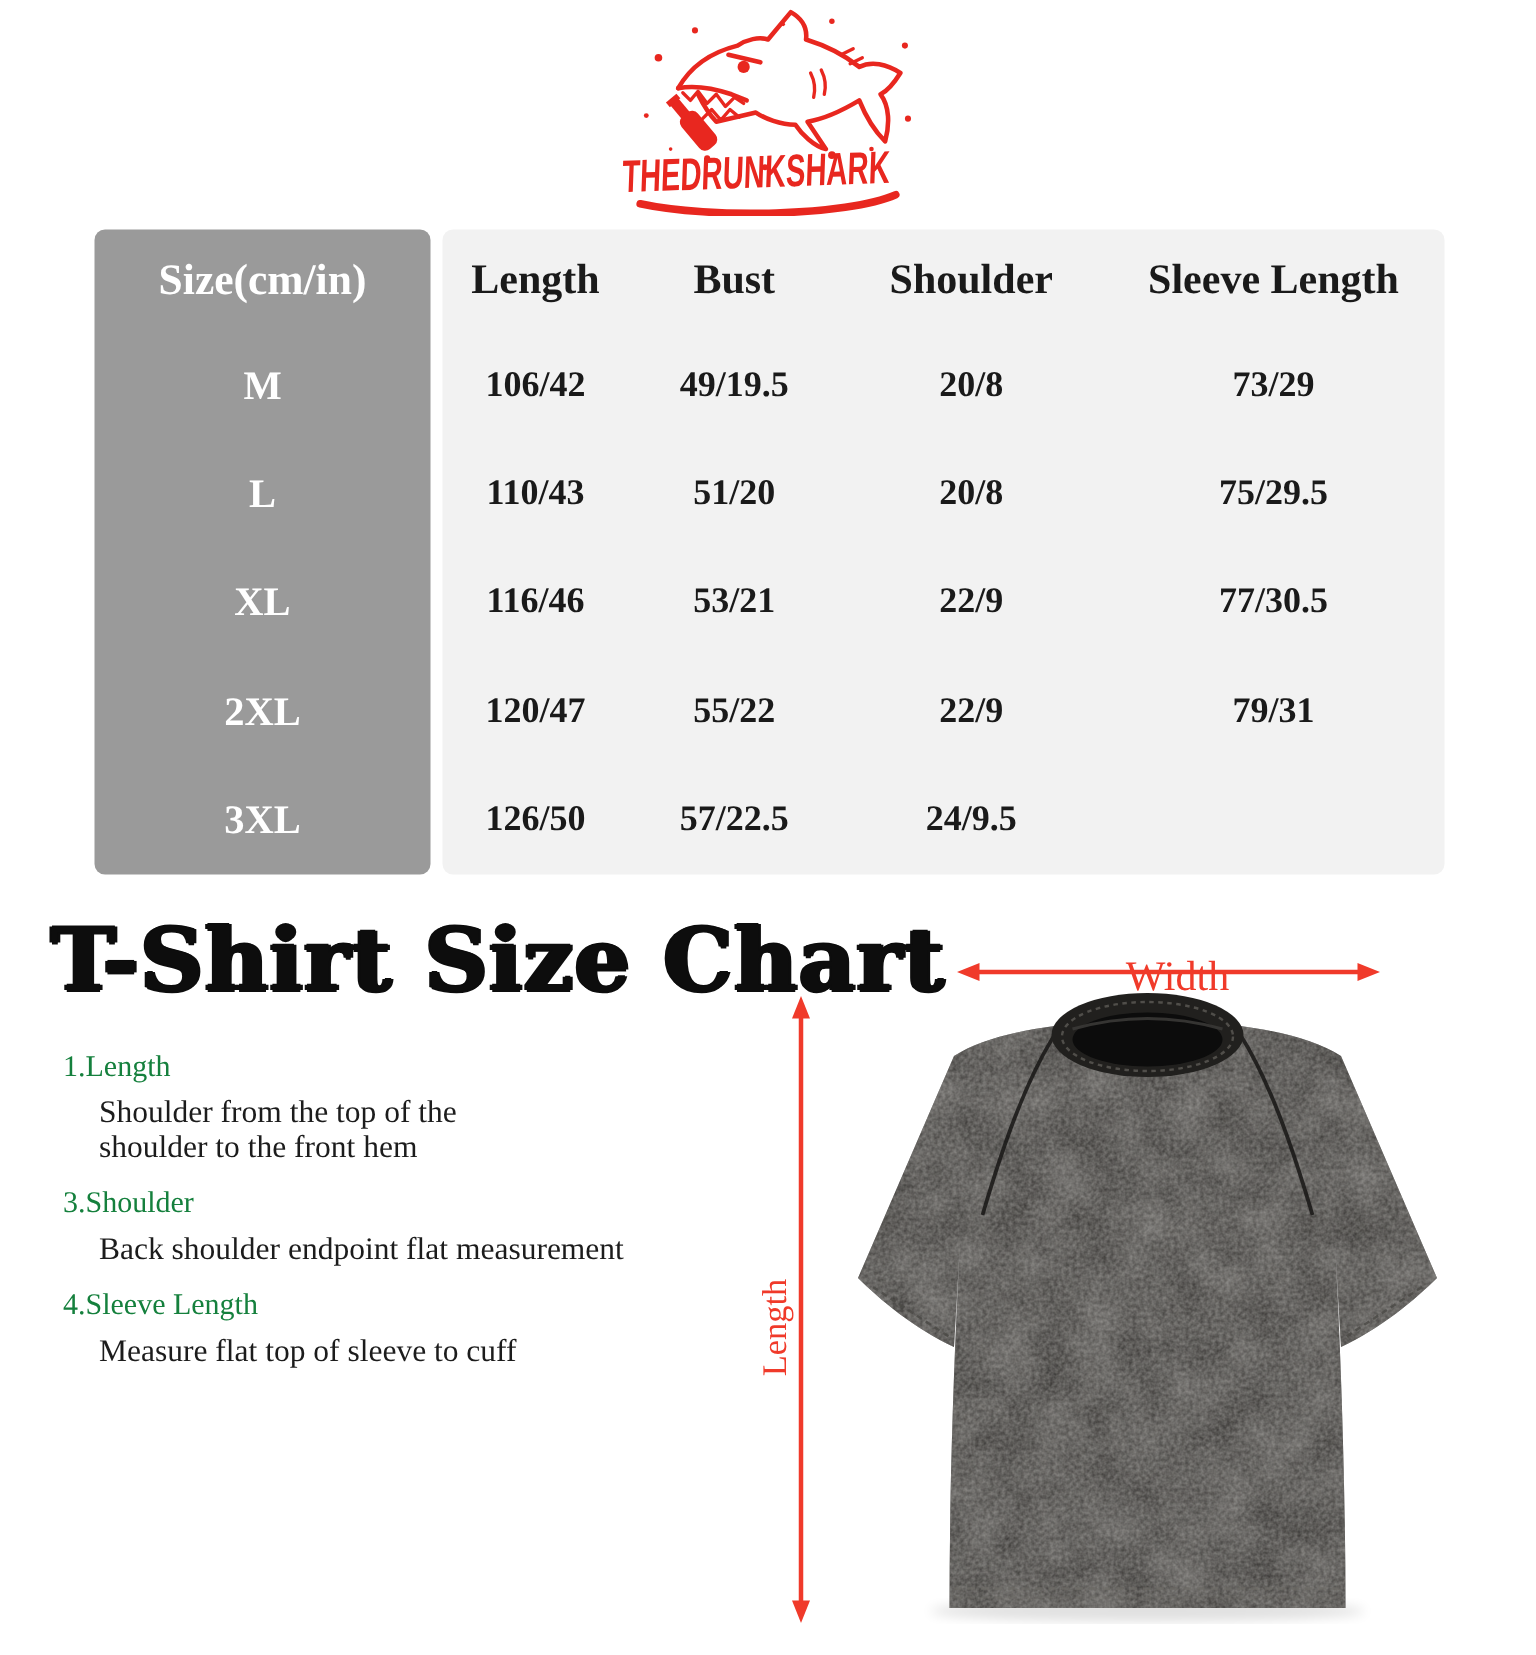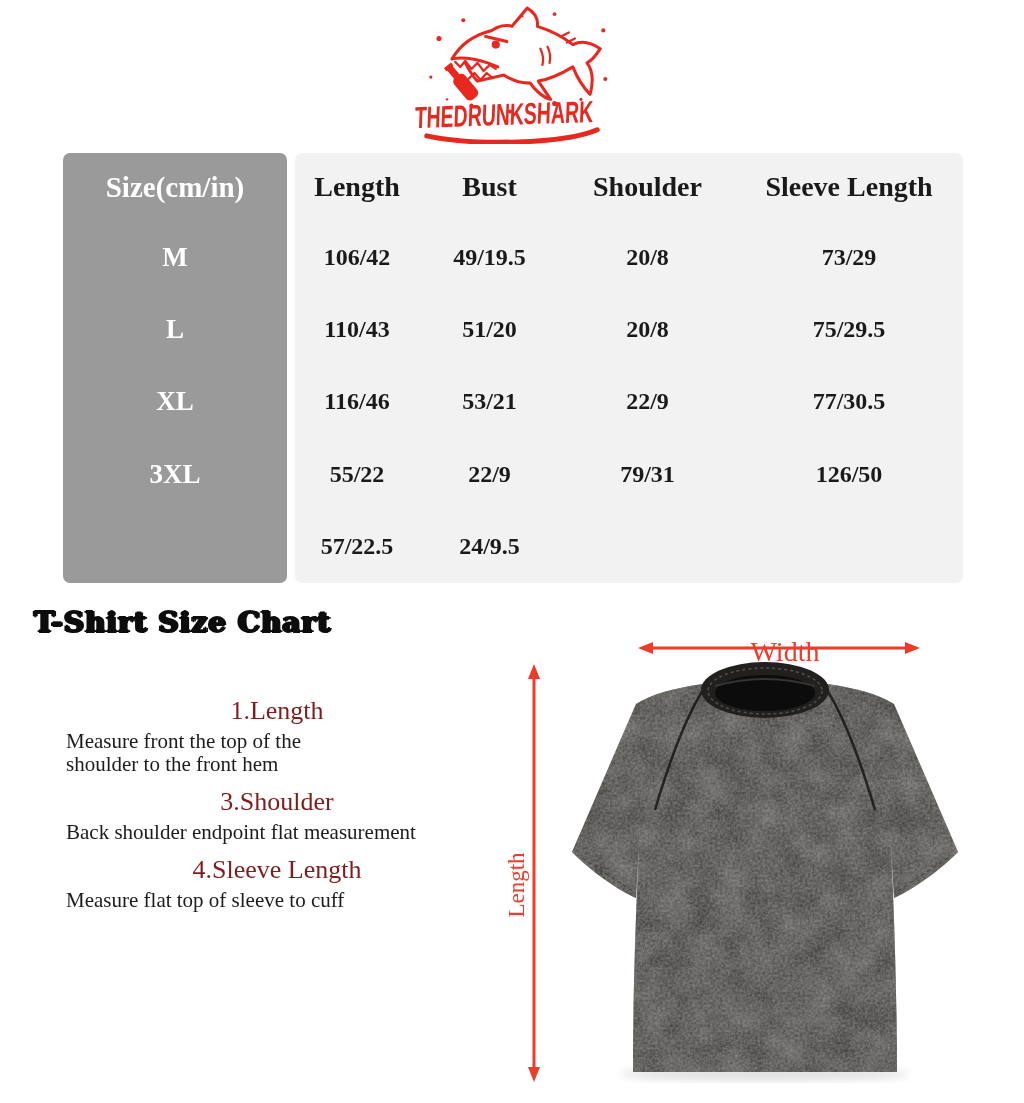--- a/index.html
+++ b/index.html
@@ -20,27 +20,27 @@
 
   .table-panel{position:absolute;left:295px;top:153px;width:668px;height:430px;
                background:#f2f2f2;border-radius:7px;display:grid;
                grid-template-columns:124px 141px 175px 228px;
                grid-template-rows:68px repeat(5,72.4px);}
   .table-panel .cell{display:flex;align-items:center;justify-content:center;color:#1a1a1a;}
   .table-panel .hdr{font-size:28px;font-weight:bold;}
   .table-panel .val{font-size:24px;font-weight:bold;}
 
   
-  .section-title{position:absolute;left:34px;top:606px;font-size:28px;font-weight:bold;
+  .section-title{position:absolute;left:34px;top:606px;font-size:58px;font-weight:bold;
                  font-family:"DejaVu Serif",serif;letter-spacing:1px;color:#0d0d0d;
                  text-shadow:1.6px 0 #0d0d0d,-1.6px 0 #0d0d0d,0 1px #0d0d0d,0 -0.6px #0d0d0d;text-align:right;}
 
   
   .measurements{position:absolute;left:42px;top:694px;width:470px;}
-  .m-label{font-size:26px;line-height:34px;color:#7f1d1d;text-align:center;}
+  .m-label{font-size:20px;line-height:34px;color:#15803d;}
   .m-desc{margin:2px 0 9px 24px;font-size:21px;line-height:23px;color:#1c1c1c;}
 
   
   .width-label{position:absolute;left:745px;top:636px;width:80px;text-align:center;
                font-size:28px;color:#f03a2a;}
   .width-arrow{position:absolute;left:638px;top:640px;}
   .length-arrow{position:absolute;left:526px;top:664px;}
   .length-label{position:absolute;left:472px;top:872px;width:90px;height:26px;
                 display:flex;align-items:center;justify-content:center;
                 font-size:23px;color:#f03a2a;transform:rotate(-90deg);}
@@ -99,20 +99,21 @@
       <circle cx="120" cy="137" r="1.8" fill="#e8271f"></circle>
       <circle cx="60" cy="138" r="1.5" fill="#e8271f"></circle>
     </svg>
   </div>
 
   <div class="size-col">
     <div class="cell corner">Size(cm/in)</div>
     <div class="cell size">M</div>
     <div class="cell size">L</div>
     <div class="cell size">XL</div>
+    <div class="cell size">2XL</div>
     <div class="cell size">3XL</div>
   </div>
 
   <div class="table-panel">
     <div class="cell hdr">Length</div>
     <div class="cell hdr">Bust</div>
     <div class="cell hdr">Shoulder</div>
     <div class="cell hdr">Sleeve Length</div>
 
     <div class="cell val">106/42</div>
@@ -123,36 +124,37 @@
     <div class="cell val">110/43</div>
     <div class="cell val">51/20</div>
     <div class="cell val">20/8</div>
 
     <div class="cell val">75/29.5</div>
     <div class="cell val">116/46</div>
     <div class="cell val">53/21</div>
     <div class="cell val">22/9</div>
 
     <div class="cell val">77/30.5</div>
+    <div class="cell val">120/47</div>
     <div class="cell val">55/22</div>
     <div class="cell val">22/9</div>
 
     <div class="cell val">79/31</div>
     <div class="cell val">126/50</div>
     <div class="cell val">57/22.5</div>
     <div class="cell val">24/9.5</div>
   </div>
 
   <div class="section-title">T-Shirt Size Chart</div>
 
   <div class="measurements">
     <div>
       <div class="m-label">1.Length</div>
       <div class="m-desc">
-        <div>Measure front the top of the</div>
+        <div>Shoulder from the top of the</div>
         <div>shoulder to the front hem</div>
       </div>
     </div>
     <div>
     </div>
     <div>
       <div class="m-label">3.Shoulder</div>
       <div class="m-desc">
         <div>Back shoulder endpoint flat measurement</div>
       </div>

